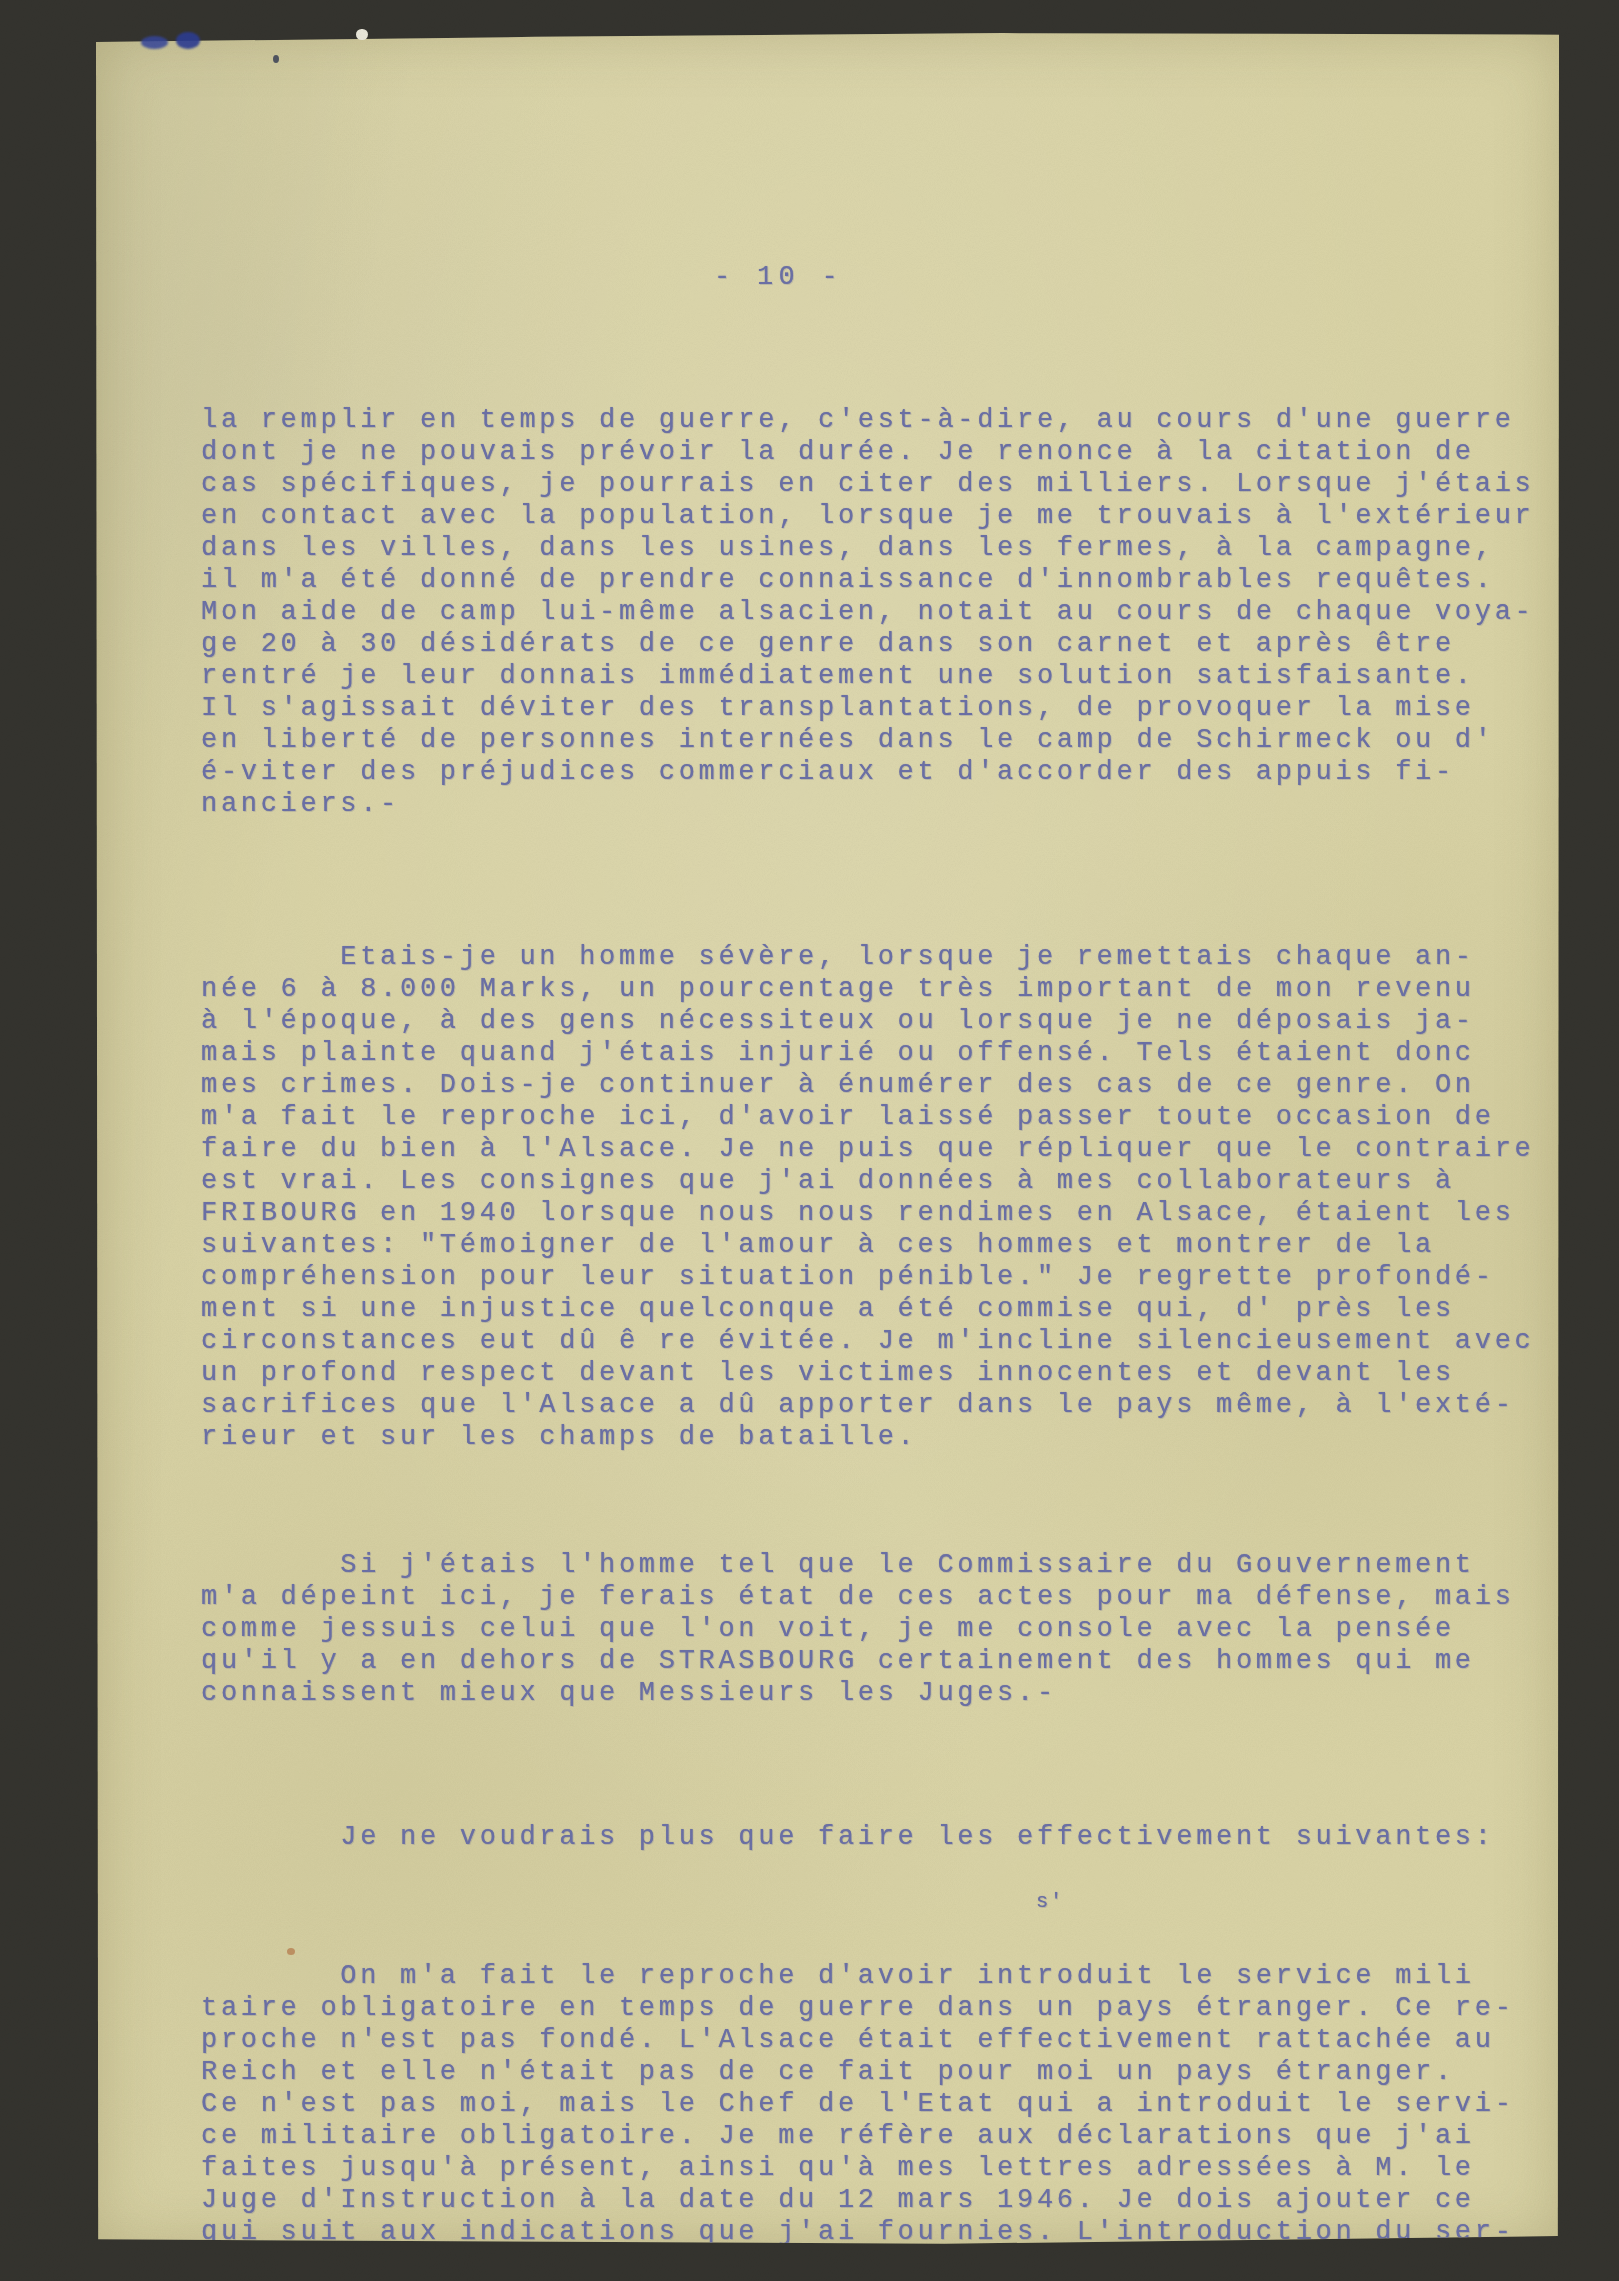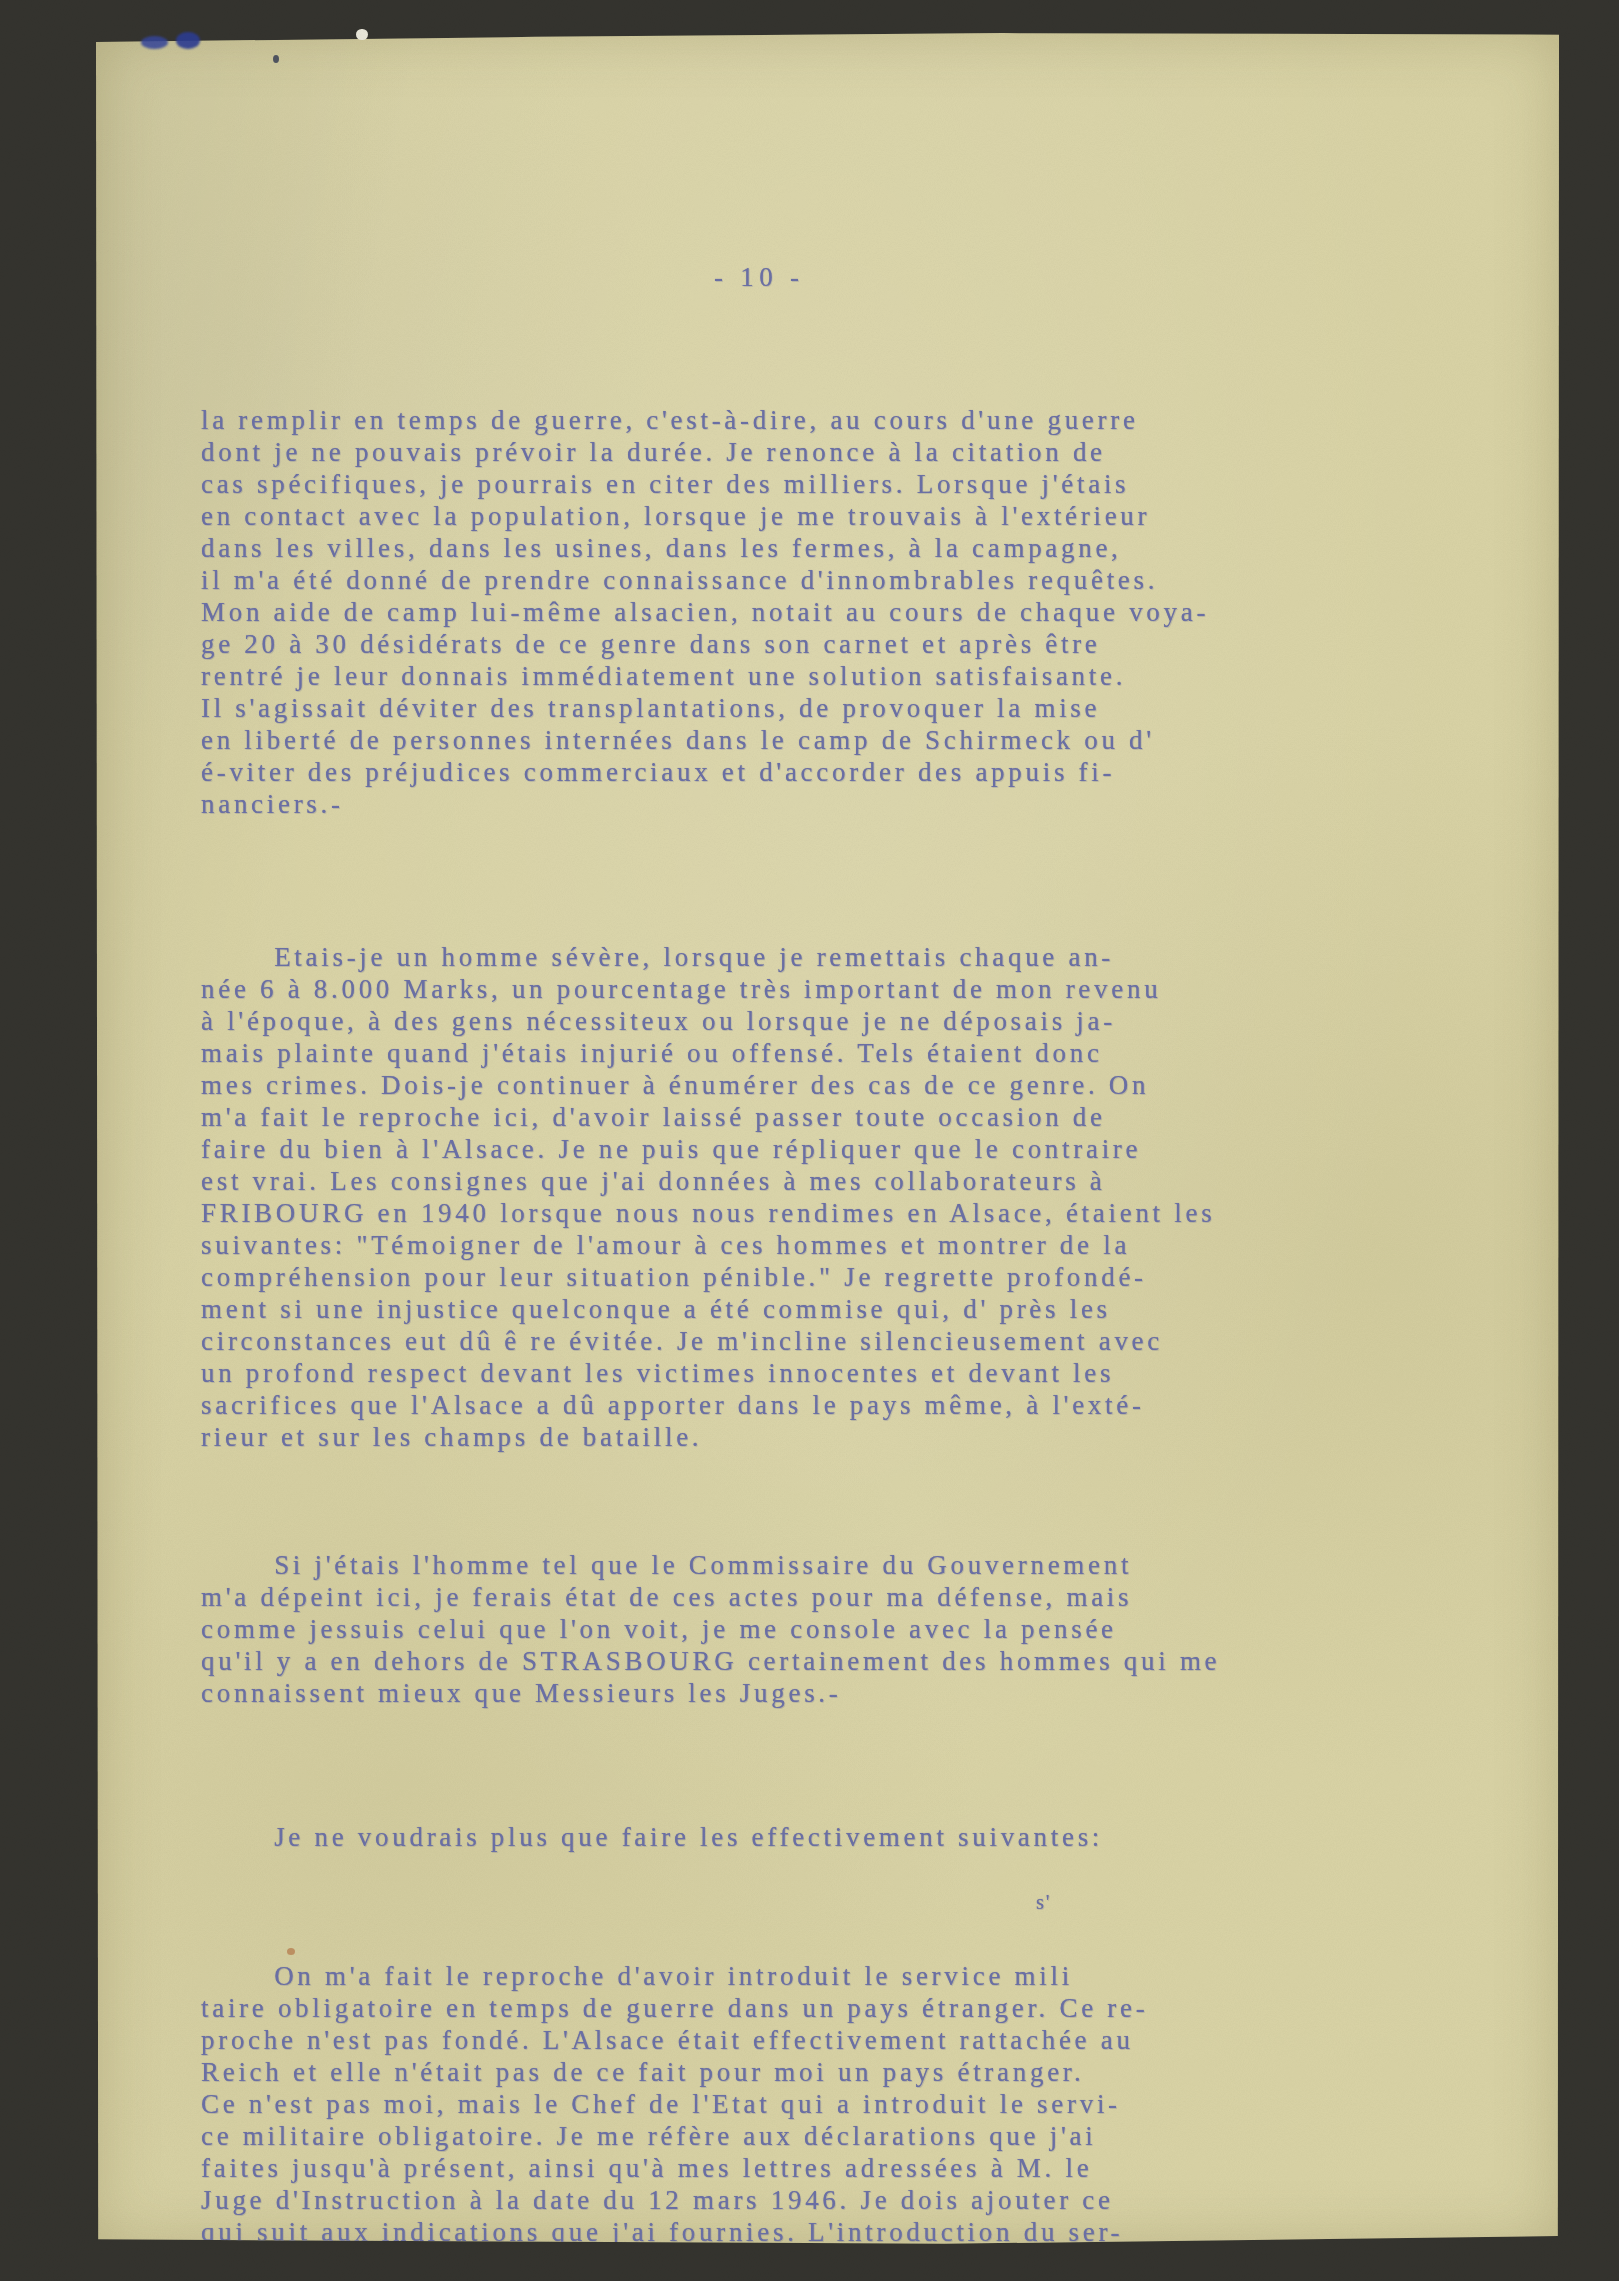--- a/index.html
+++ b/index.html
@@ -1,21 +1,21 @@
 <!DOCTYPE html>
 <html style="--color-ink: #6b70a6; --color-paper: #d9d3a5; --color-background: #34332e;font-size:14.3px"><head>
 <meta charset="utf-8">
 <style>
   html,body{margin:0;padding:0;background:#222;}
   .scan{
     position:relative;
     width:1619px;height:2281px;
     background:var(--color-background,#34332e);
     overflow:hidden;
-    font-family:Liberation Serif, serif;
+    font-family:Liberation Mono, monospace;
   }
   .paper{
     position:absolute;left:96px;top:32px;width:1463px;height:2214px;
     background:
       radial-gradient(ellipse at 50% 28%, rgba(255,255,255,0.10), rgba(255,255,255,0) 60%),
       radial-gradient(circle at 10% 14%, rgba(140,140,160,0.07), rgba(140,140,160,0) 18%),
       radial-gradient(circle at 88% 55%, rgba(160,150,100,0.12), rgba(160,150,100,0) 30%),
       radial-gradient(circle at 20% 80%, rgba(150,140,95,0.10), rgba(150,140,95,0) 28%),
       linear-gradient(100deg, rgba(0,0,0,0.05), rgba(0,0,0,0) 18%),
       var(--color-paper,#d9d3a5);

